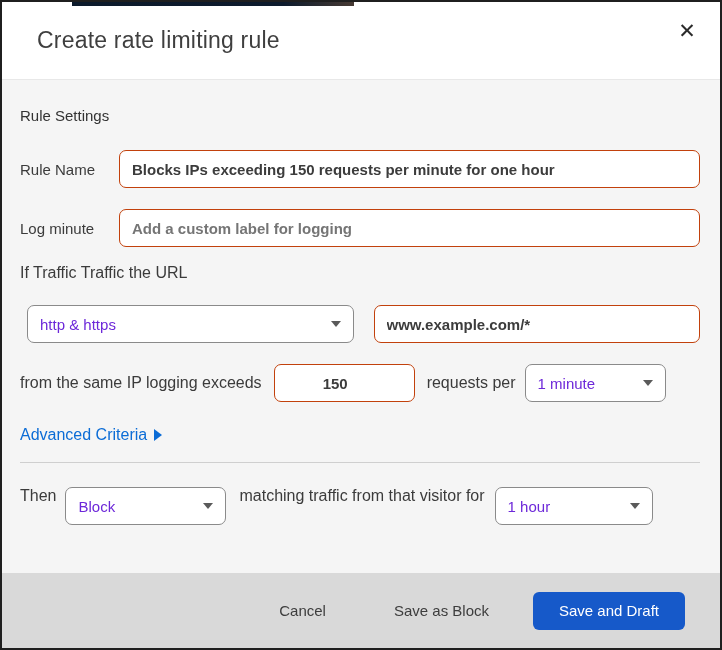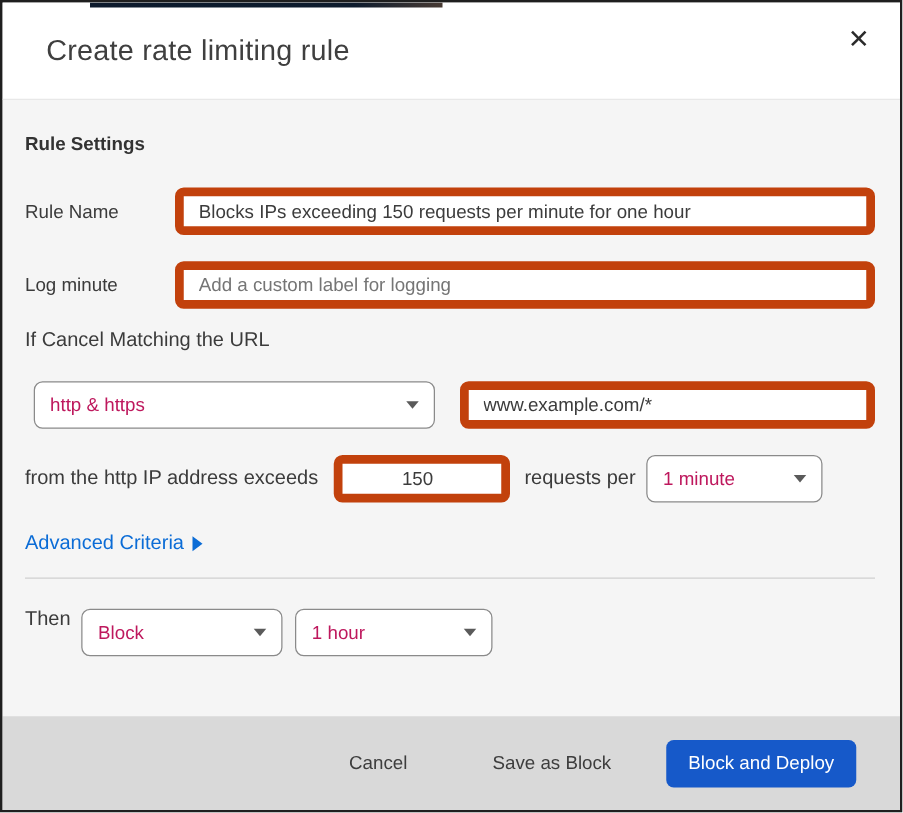--- a/index.html
+++ b/index.html
@@ -43,59 +43,60 @@
   
   .body {
     flex: 1 1 auto;
     background: #f5f5f5;
     padding: 0 20px 0 18px;
     color: #3b3b3b;
     font-size: 15px;
   }
   .section-heading {
     margin-top: 26px;
-    font-weight: 700; font-size: 15px; color: #333333;
+    font-weight: 400; font-size: 15px; color: #333333;
     line-height: 20px;
   }
   .field-row {
-    display: flex; align-items: center; gap: 21px;
+    display: flex; align-items: center;
   }
   .field-row.rule { margin-top: 24px; }
   .field-row.log { margin-top: 21px; }
   .field-label {
     flex: 0 0 99px;
     font-size: 15px; color: #3b3b3b;
   }
   .text-input {
     height: 38px; width: 100%;
-    border: 7px solid #c2410c; border-radius: 7px;
+    border: 1px solid #c2410c; border-radius: 7px;
     background: #ffffff;
     padding: 0 12px;
     font-size: 15px; color: #3c3c3c;
     font-family: inherit;
     outline: none;
+    font-weight: bold;
   }
   .text-input::placeholder { color: #757575; opacity: 1; }
   .grow { flex: 1 1 auto; }
   .traffic-heading {
     margin-top: 16px; font-size: 16px; color: #3b3b3b; line-height: 20px;
   }
   .match-row {
     margin-top: 22px; margin-left: 7px;
     display: flex; gap: 20px; align-items: center;
   }
   .match-row > * { flex: 1 1 0; }
   .selectbox {
     height: 38px;
     border: 1px solid #8a8a8a; border-radius: 7px;
     background: #ffffff;
     display: flex; align-items: center;
     padding: 0 12px;
     cursor: pointer;
-    color: #be185d; font-size: 15px;
+    color: #6d28d9; font-size: 15px;
     position: relative;
   }
   .selectbox .select-value { flex: 1 1 auto; }
   .chevron {
     width: 0; height: 0;
     border-left: 5px solid transparent;
     border-right: 5px solid transparent;
     border-top: 6px solid #5a5a5a;
     margin-left: 8px;
     flex: 0 0 auto;
@@ -178,32 +179,32 @@
     <div class="field-row rule">
       <div class="field-label">Rule Name</div>
       <input class="text-input grow" type="text" value="Blocks IPs exceeding 150 requests per minute for one hour" style="">
     </div>
 
     <div class="field-row log">
       <div class="field-label">Log minute</div>
       <input class="text-input grow" type="text" placeholder="Add a custom label for logging" style="">
     </div>
 
-    <div class="traffic-heading">If Cancel Matching the URL</div>
+    <div class="traffic-heading">If Traffic Traffic the URL</div>
 
     <div class="match-row">
       <div class="selectbox">
         <span class="select-value">http &amp; https</span>
         <span class="chevron"></span>
       </div>
       <input class="text-input" type="text" value="www.example.com/*" style="">
     </div>
 
     <div class="threshold-row">
-      <span>from the http IP address exceeds</span>
+      <span>from the same IP logging exceeds</span>
       <input class="text-input num-input" type="text" value="150" style="">
       <span class="mid-text">requests per</span>
       <div class="selectbox period-select">
         <span class="select-value">1 minute</span>
         <span class="chevron"></span>
       </div>
     </div>
 
     <a class="advanced-link">
       <span>Advanced Criteria</span>
@@ -211,26 +212,27 @@
     </a>
 
     <hr class="divider">
 
     <div class="then-row">
       <span>Then</span>
       <div class="selectbox action-select">
         <span class="select-value">Block</span>
         <span class="chevron"></span>
       </div>
+      <span class="mid-text">matching traffic from that visitor for</span>
       <div class="selectbox duration-select">
         <span class="select-value">1 hour</span>
         <span class="chevron"></span>
       </div>
     </div>
 
   </div>
 
   <div class="footer">
     <button class="text-btn cancel">Cancel</button>
     <button class="text-btn draft">Save as Block</button>
-    <button class="primary-btn">Block and Deploy</button>
+    <button class="primary-btn">Save and Draft</button>
   </div>
 </div>
 
 </body></html>

